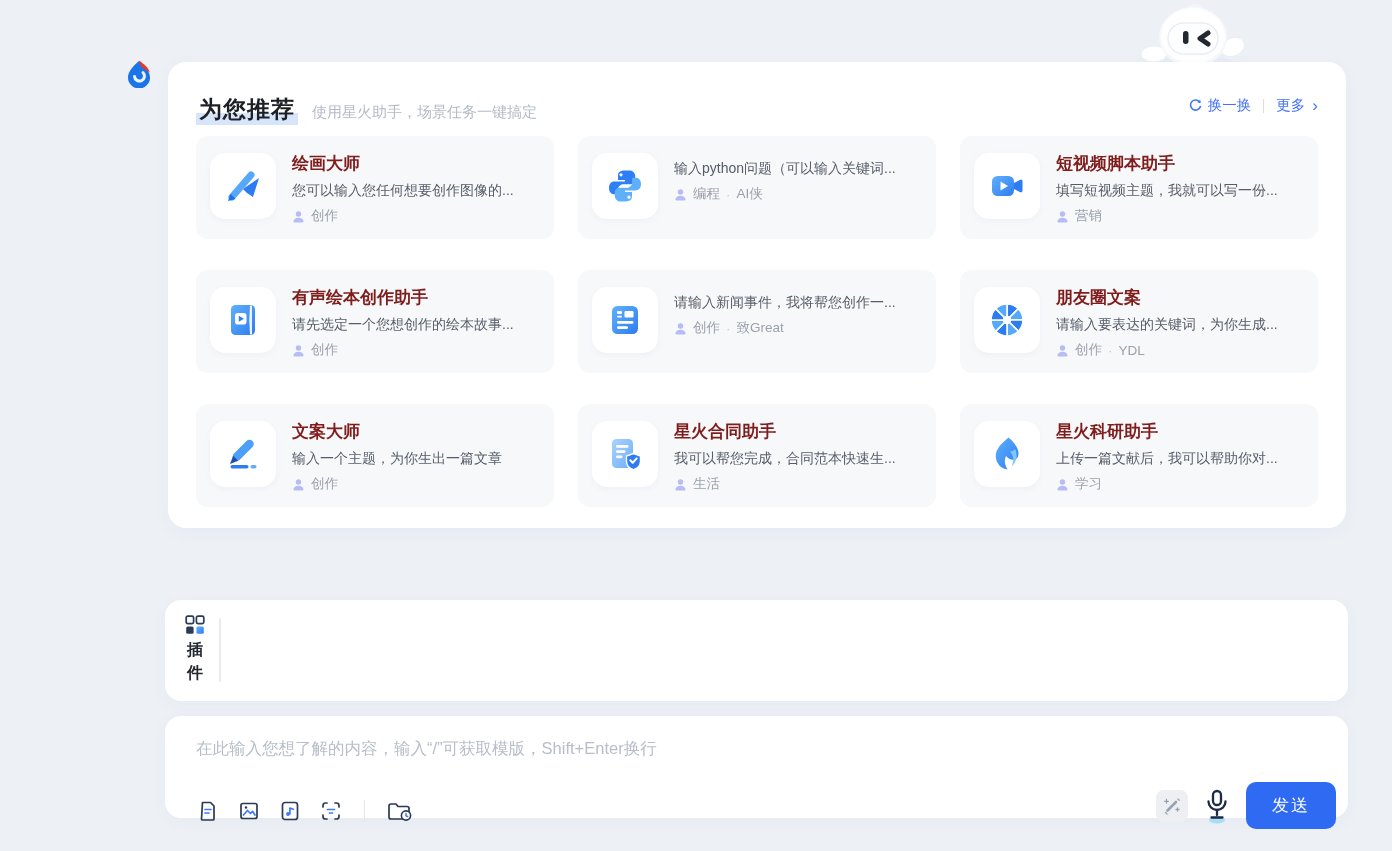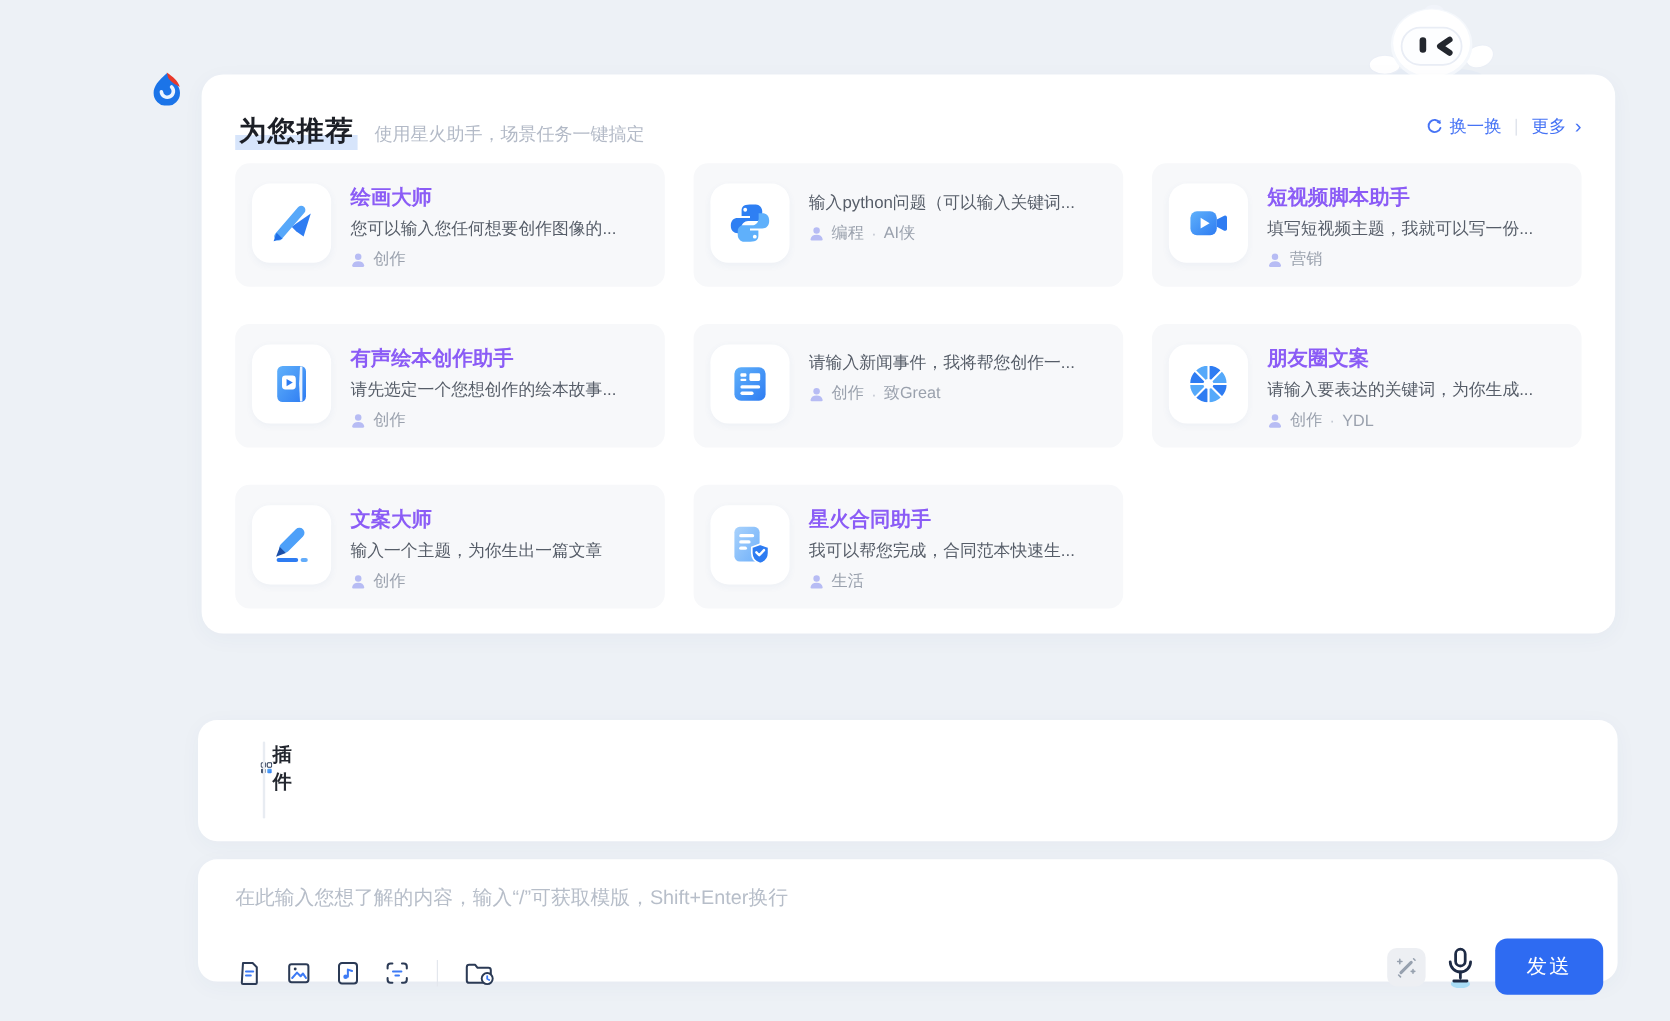--- a/index.html
+++ b/index.html
@@ -40,27 +40,27 @@
   .card {
     width:358px; height:103px; background:#F7F8FA; border-radius:12px;
     display:flex; align-items:flex-start; padding:17px 14px; cursor:pointer;
   }
   .card-icon {
     width:66px; height:66px; background:#FFFFFF; border-radius:15px;
     display:flex; align-items:center; justify-content:center; flex:none;
     box-shadow:0 2px 6px rgba(60,90,150,0.05);
   }
   .card-body { margin-left:16px; min-width:0; padding-top:1px; }
-  .card-title { font-size:17px; font-weight:bold; color:#8b5cf6; line-height:22px; }
+  .card-title { font-size:17px; font-weight:bold; color:#7f1d1d; line-height:22px;font-family:Liberation Mono, monospace; }
   .card-desc  { font-size:14px; color:#565D68; margin-top:6px; white-space:nowrap; overflow:hidden; }
   .card-meta  { display:flex; align-items:center; gap:6px; margin-top:7px; font-size:13.5px; color:#9AA1AD; }
   .card-meta .sep { color:#C2C7D0; }
   
   #plugins { left:165px; top:600px; width:1183px; height:101px; border-radius:16px; z-index:1; }
-  .plug-label-col { position:absolute; left:17px; top:15px; width:26px; display:flex; flex-direction:row; align-items:center;margin-left:35px; }
+  .plug-label-col { position:absolute; left:17px; top:15px; width:26px; display:flex; flex-direction:column; align-items:center; }
   .plug-label { font-size:16px; color:#23272F; width:17px; line-height:23px; word-break:break-all; text-align:center; margin-top:3px; font-weight:bold;}
   .plug-div { position:absolute; left:54px; top:18px; width:2px; height:64px; background:#E8ECF2; border-radius:1px; }
   .chips { position:absolute; left:68px; top:18px; width:1100px; display:flex; flex-wrap:wrap; gap:8px 12.5px; }
   .chip {
     width:125px; height:31px; background:#F4F5F8; border-radius:6px;
     display:flex; align-items:center; justify-content:center;
     font-size:15px; color:#474E5D; cursor:pointer;
   }
   
   #composer { left:165px; top:716px; width:1183px; height:102px; border-radius:16px; z-index:1; }
@@ -334,20 +334,40 @@
           <svg width="13" height="13" viewBox="0 0 13 13">
               <circle cx="6.5" cy="4" r="2.7" fill="#B7BCF4"></circle>
               <path d="M1.4 11.3 a5.2 4.5 0 0 1 10.2 0 q0 1.1-1.1 1.1 h-8 q-1.1 0-1.1-1.1Z" fill="#B7BCF4"></path>
             </svg>
           <span>生活</span>
 
         </div>
       </div>
     </div>
 
+    <div class="card">
+      <div class="card-icon">
+        <svg width="40" height="40" viewBox="0 0 40 40">
+          <path d="M21.5 3.5 C13.5 10 7.5 16.5 9 24.5 C10 30.5 14.5 34.5 20.5 35.5 C17.5 30.5 17 26 19 22 C22 26 27.5 27.5 30.5 23.5 C33.5 18.5 29.5 9.5 21.5 3.5 Z" fill="url(#gB)"></path>
+          <path d="M28 15 C31 21 30 28 24.5 32.5 C27.5 26.5 26.5 21.5 23 17.5 C25 17.5 26.8 16.6 28 15 Z" fill="#7CC9F6"></path>
+        </svg>
+      </div>
+      <div class="card-body">
+        <div class="card-title">星火科研助手</div>
+        <div class="card-desc">上传一篇文献后，我可以帮助你对...</div>
+        <div class="card-meta">
+          <svg width="13" height="13" viewBox="0 0 13 13">
+              <circle cx="6.5" cy="4" r="2.7" fill="#B7BCF4"></circle>
+              <path d="M1.4 11.3 a5.2 4.5 0 0 1 10.2 0 q0 1.1-1.1 1.1 h-8 q-1.1 0-1.1-1.1Z" fill="#B7BCF4"></path>
+            </svg>
+          <span>学习</span>
+
+        </div>
+      </div>
+    </div>
 
   </div>
 </div>
 
 <div id="plugins" class="panel">
   <div class="plug-label-col">
     <svg width="20" height="20" viewBox="0 0 20 20">
       <rect x="1.2" y="1.2" width="7.4" height="7.4" rx="1.6" fill="none" stroke="#2B3A55" stroke-width="1.7"></rect>
       <rect x="11.4" y="1.2" width="7.4" height="7.4" rx="1.6" fill="none" stroke="#2B3A55" stroke-width="1.7"></rect>
       <rect x="1.2" y="11.4" width="7.4" height="7.4" rx="1.6" fill="#2B3A55"></rect>

